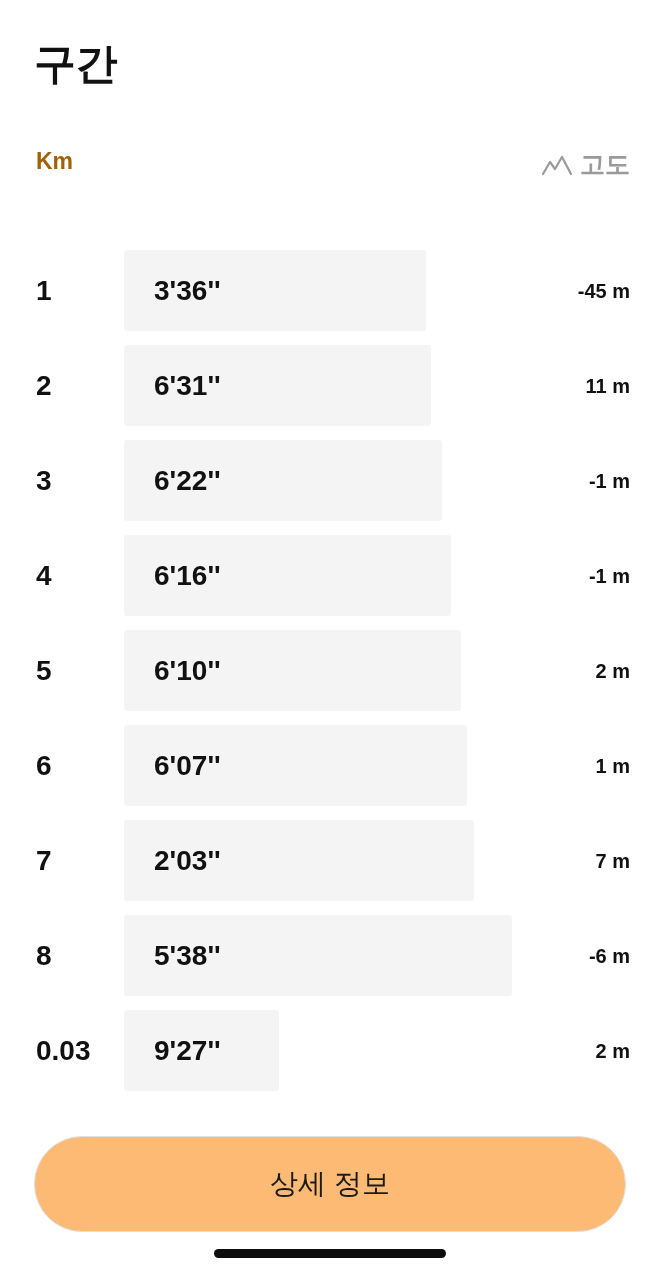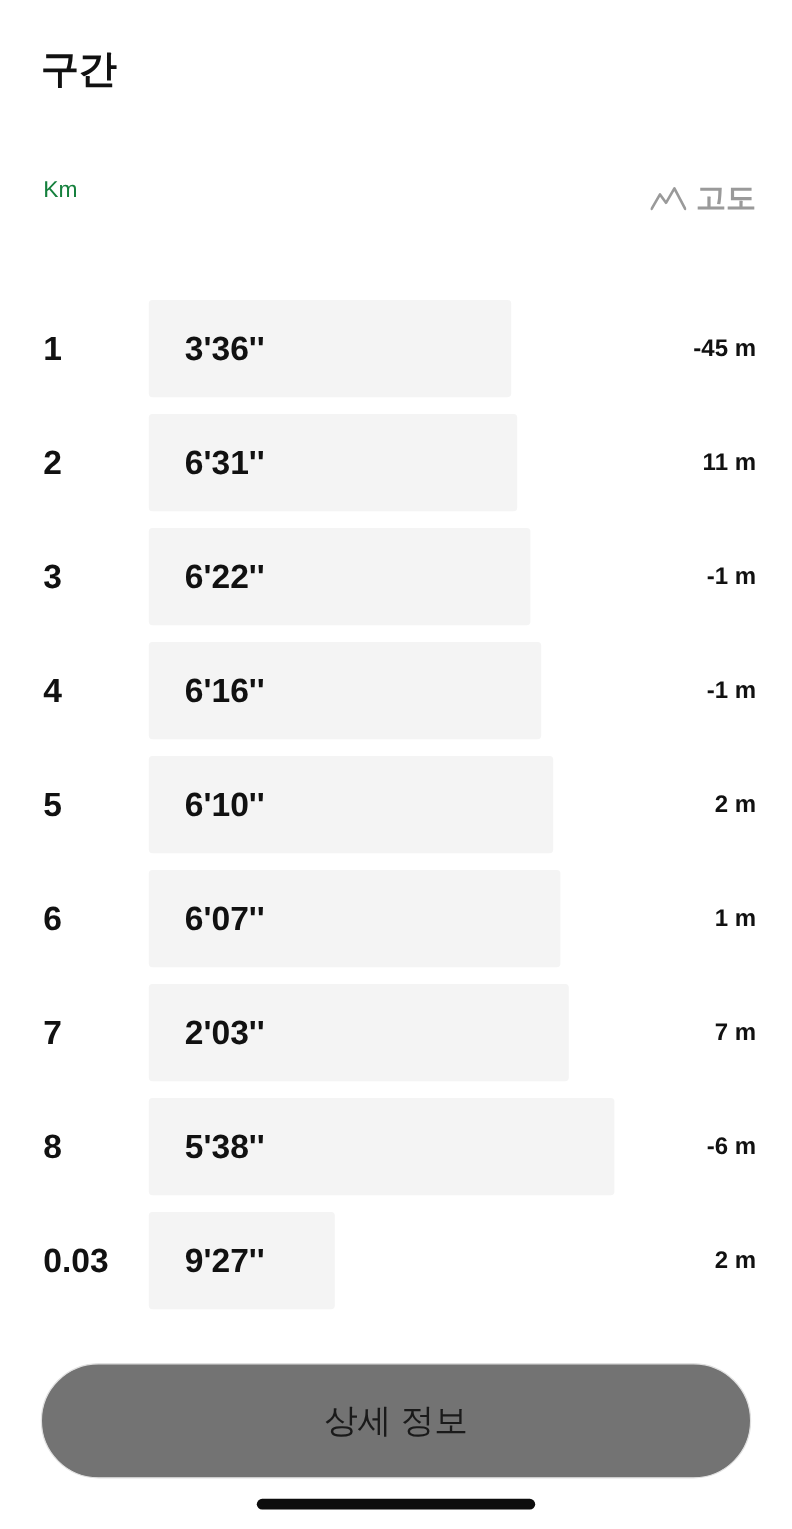--- a/index.html
+++ b/index.html
@@ -18,39 +18,39 @@
   .page {
     width: 660px;
     height: 1274px;
     position: relative;
     box-sizing: border-box;
   }
   .title {
     position: absolute;
     left: 34px;
     top: 36px;
-    font-size: 32px;
+    font-size: 42px;
     font-weight: 700;
     letter-spacing: -0.5px;
     color: #111111;
   }
   .header-row {
     position: absolute;
     left: 0;
     top: 148px;
     width: 660px;
     height: 44px;
   }
   .hdr-km {
     position: absolute;
     left: 36px;
     top: 0;
-    font-size: 19px;
-    color: #15803d;
-    font-weight: 400;
+    font-size: 23px;
+    color: #a16207;
+    font-weight: 700;
   }
   .hdr-pace {
     position: absolute;
     left: 150px;
     top: 0;
     font-size: 25px;
     color: #9a9a9a;
     font-weight: 400;
   }
   .hdr-elev-wrap {
@@ -121,21 +121,21 @@
     white-space: nowrap;
   }
   .detail-button {
     position: absolute;
     left: 34px;
     top: 1136px;
     width: 592px;
     height: 96px;
     border: 1px solid #e0e0e0;
     border-radius: 48px;
-    background: #737373;
+    background: #fdba74;
     display: flex;
     align-items: center;
     justify-content: center;
     font-size: 28px;
     font-weight: 500;
     color: #1a1a1a;
     box-sizing: border-box;
     cursor: pointer;
   }
   .home-indicator {

